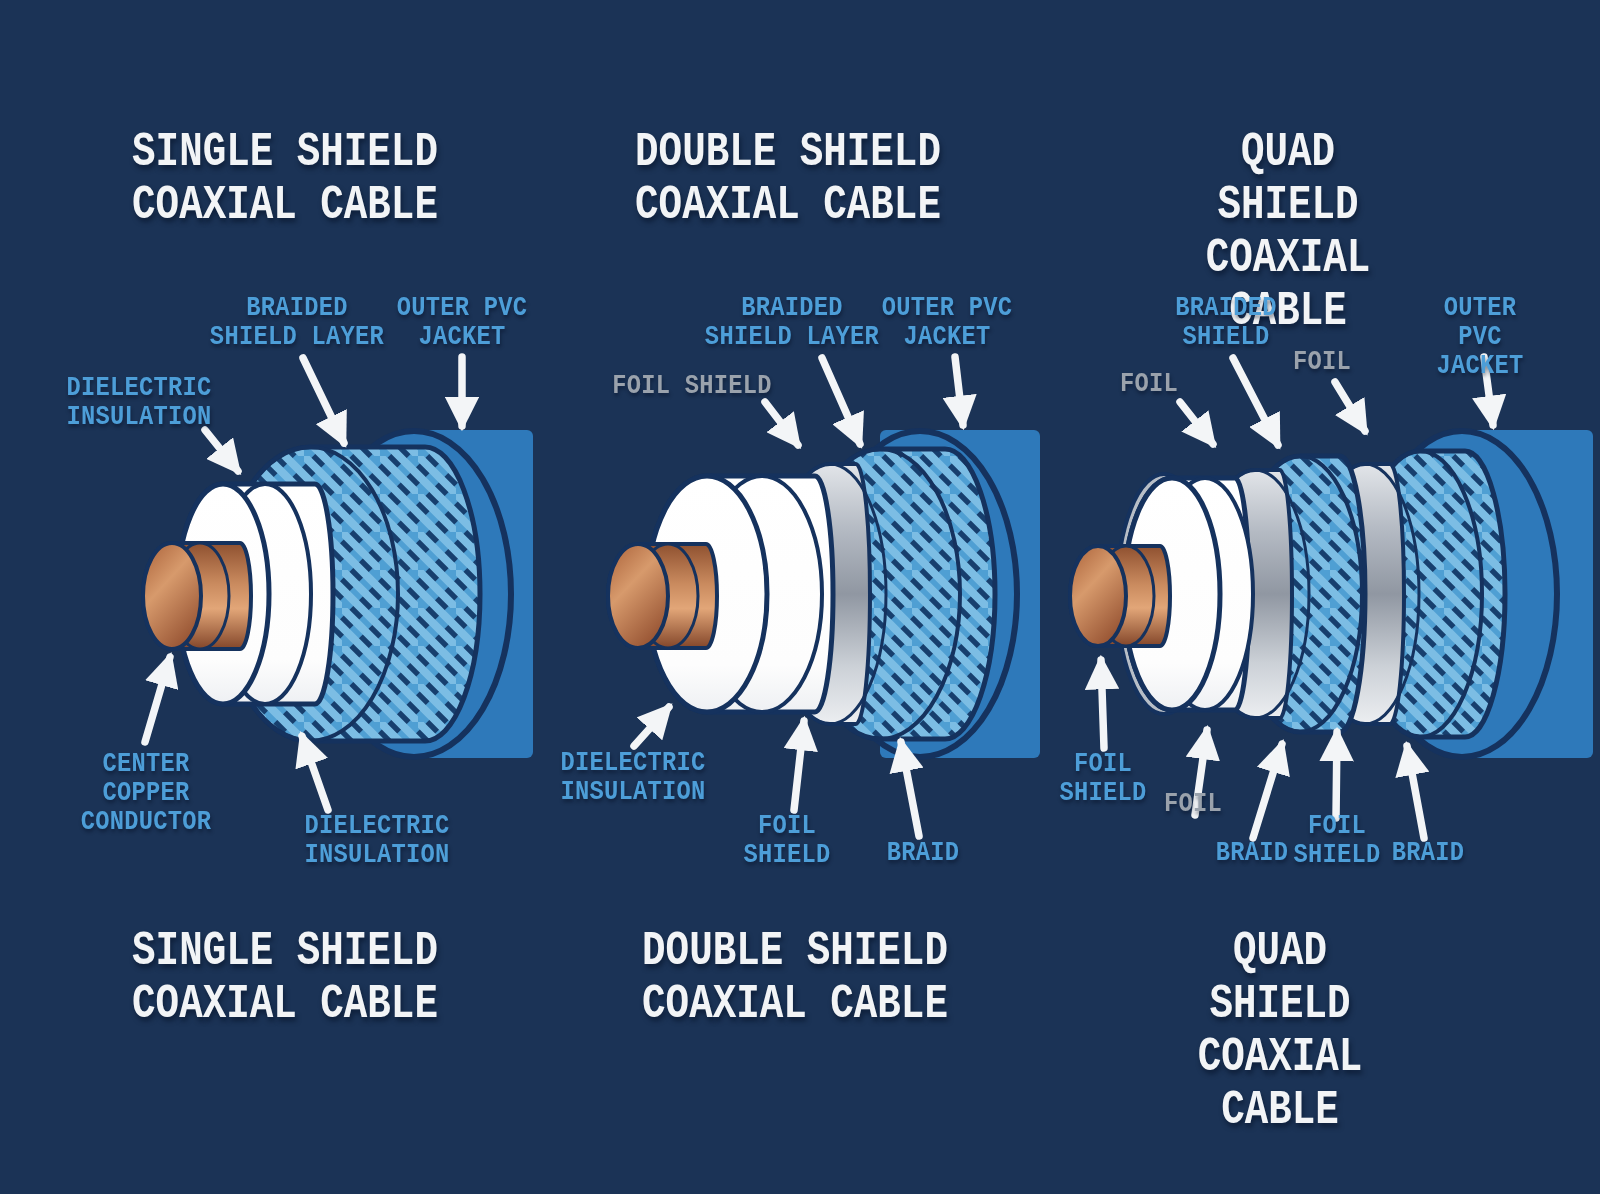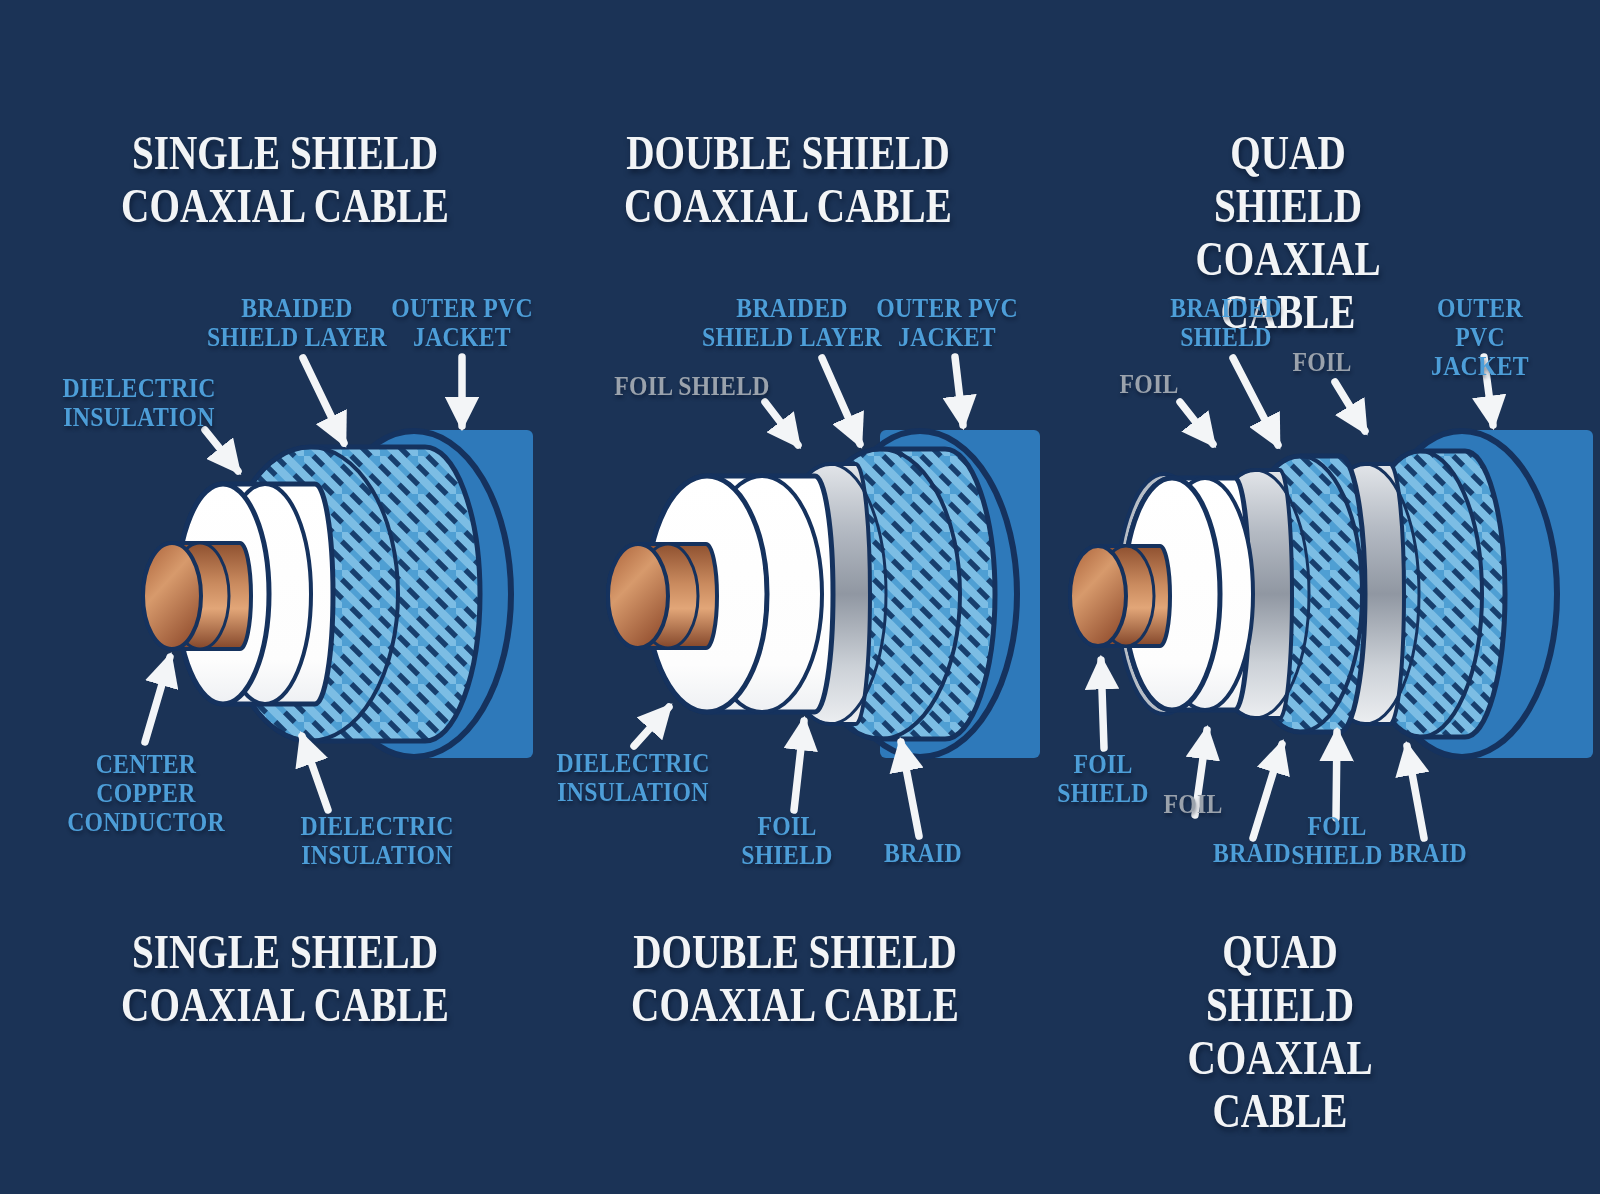--- a/index.html
+++ b/index.html
@@ -1,19 +1,19 @@
 <!DOCTYPE html>
 <html><head>
 <meta charset="utf-8">
 <style>
   html,body{margin:0;padding:0;background:#1b3356;}
   .stage{
     position:relative;width:1600px;height:1194px;overflow:hidden;
     background:#1b3356;
-    font-family:Liberation Serif, serif;
+    font-family:Liberation Mono, monospace;
   }
   .stage svg{position:absolute;left:0;top:0;}
   .title{
     position:absolute;transform:translateX(-50%) scaleX(.8);
     font-size:49px;line-height:53px;font-weight:bold;color:#f2f4f6;
     white-space:pre-line;text-align:center;letter-spacing:0;
     text-shadow:2px 4px 6px rgba(4,14,34,.55);
   }
   .callout{
     position:absolute;transform:translateX(-50%) scaleX(.88);

